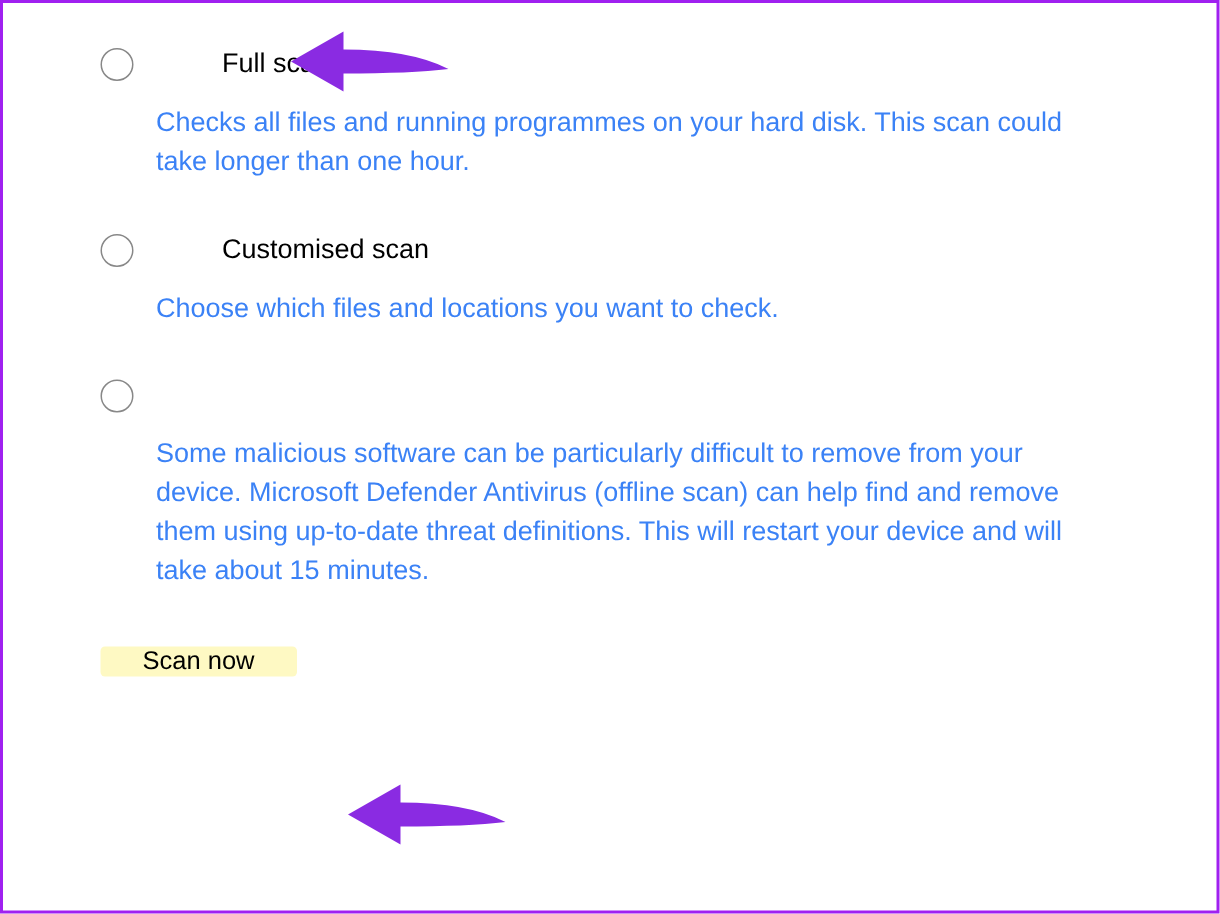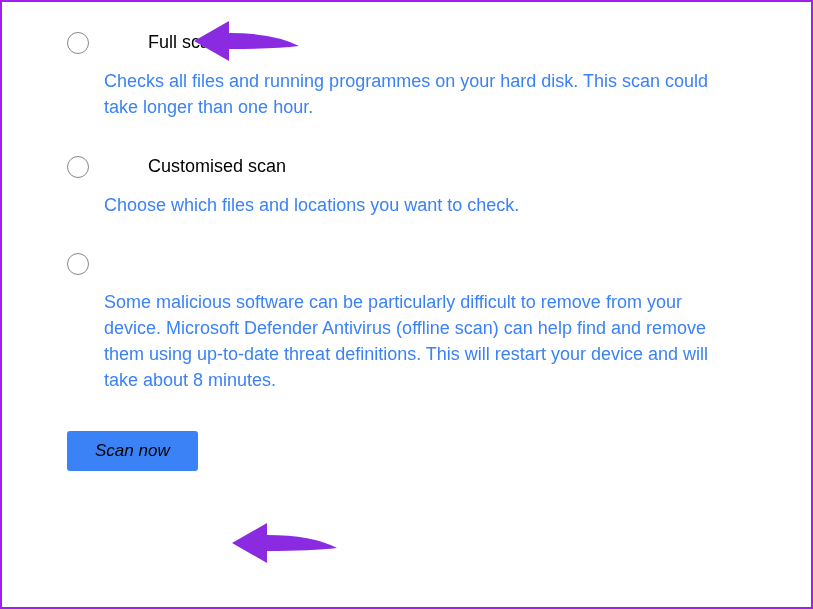--- a/index.html
+++ b/index.html
@@ -42,30 +42,29 @@
     }
     .option-desc {
       font-size: 18px;
       color: #3b82f6;
       line-height: 26px;
       margin-left: 37px;
       margin-bottom: 34px;
       padding-right: 10px;
     }
     .scan-button {
-      background: #3b82f6;
+      background: #fef9c3;
       border: none;
-      padding: 10px 28px;
+      padding: 0 28px;
       font-size: 17px;
       color: #000000;
       font-family: inherit;
       cursor: pointer;
       margin-top: 28px;
       border-radius: 3px;
-      font-style: italic;
     }
     .arrow {
       position: absolute;
       pointer-events: none;
     }
     .arrow svg {
       display: block;
     }
   </style>
 </head>
@@ -84,21 +83,21 @@
 <div class="scan-option">
   <div class="radio"></div>
   <div class="option-label">Customised scan</div>
 </div>
 <div class="option-desc">Choose which files and locations you want to check.</div>
 
 
 <div class="scan-option">
   <div class="radio"></div>
 </div>
-<div class="option-desc" style="margin-bottom: 10px;">Some malicious software can be particularly difficult to remove from your device. Microsoft Defender Antivirus (offline scan) can help find and remove them using up-to-date threat definitions. This will restart your device and will take about 8 minutes.</div>
+<div class="option-desc" style="margin-bottom: 10px;">Some malicious software can be particularly difficult to remove from your device. Microsoft Defender Antivirus (offline scan) can help find and remove them using up-to-date threat definitions. This will restart your device and will take about 15 minutes.</div>
 
 
 <button class="scan-button">Scan now</button>
 
 
 <div class="arrow" style="left: 192px; top: 14px;">
   <svg width="110" height="50" viewBox="0 0 110 50">
     <path d="M 0 25 L 35 5 L 35 17 Q 80 17 105 30 Q 80 33 35 33 L 35 45 Z" fill="#8a2be2"></path>
   </svg>
 </div>

